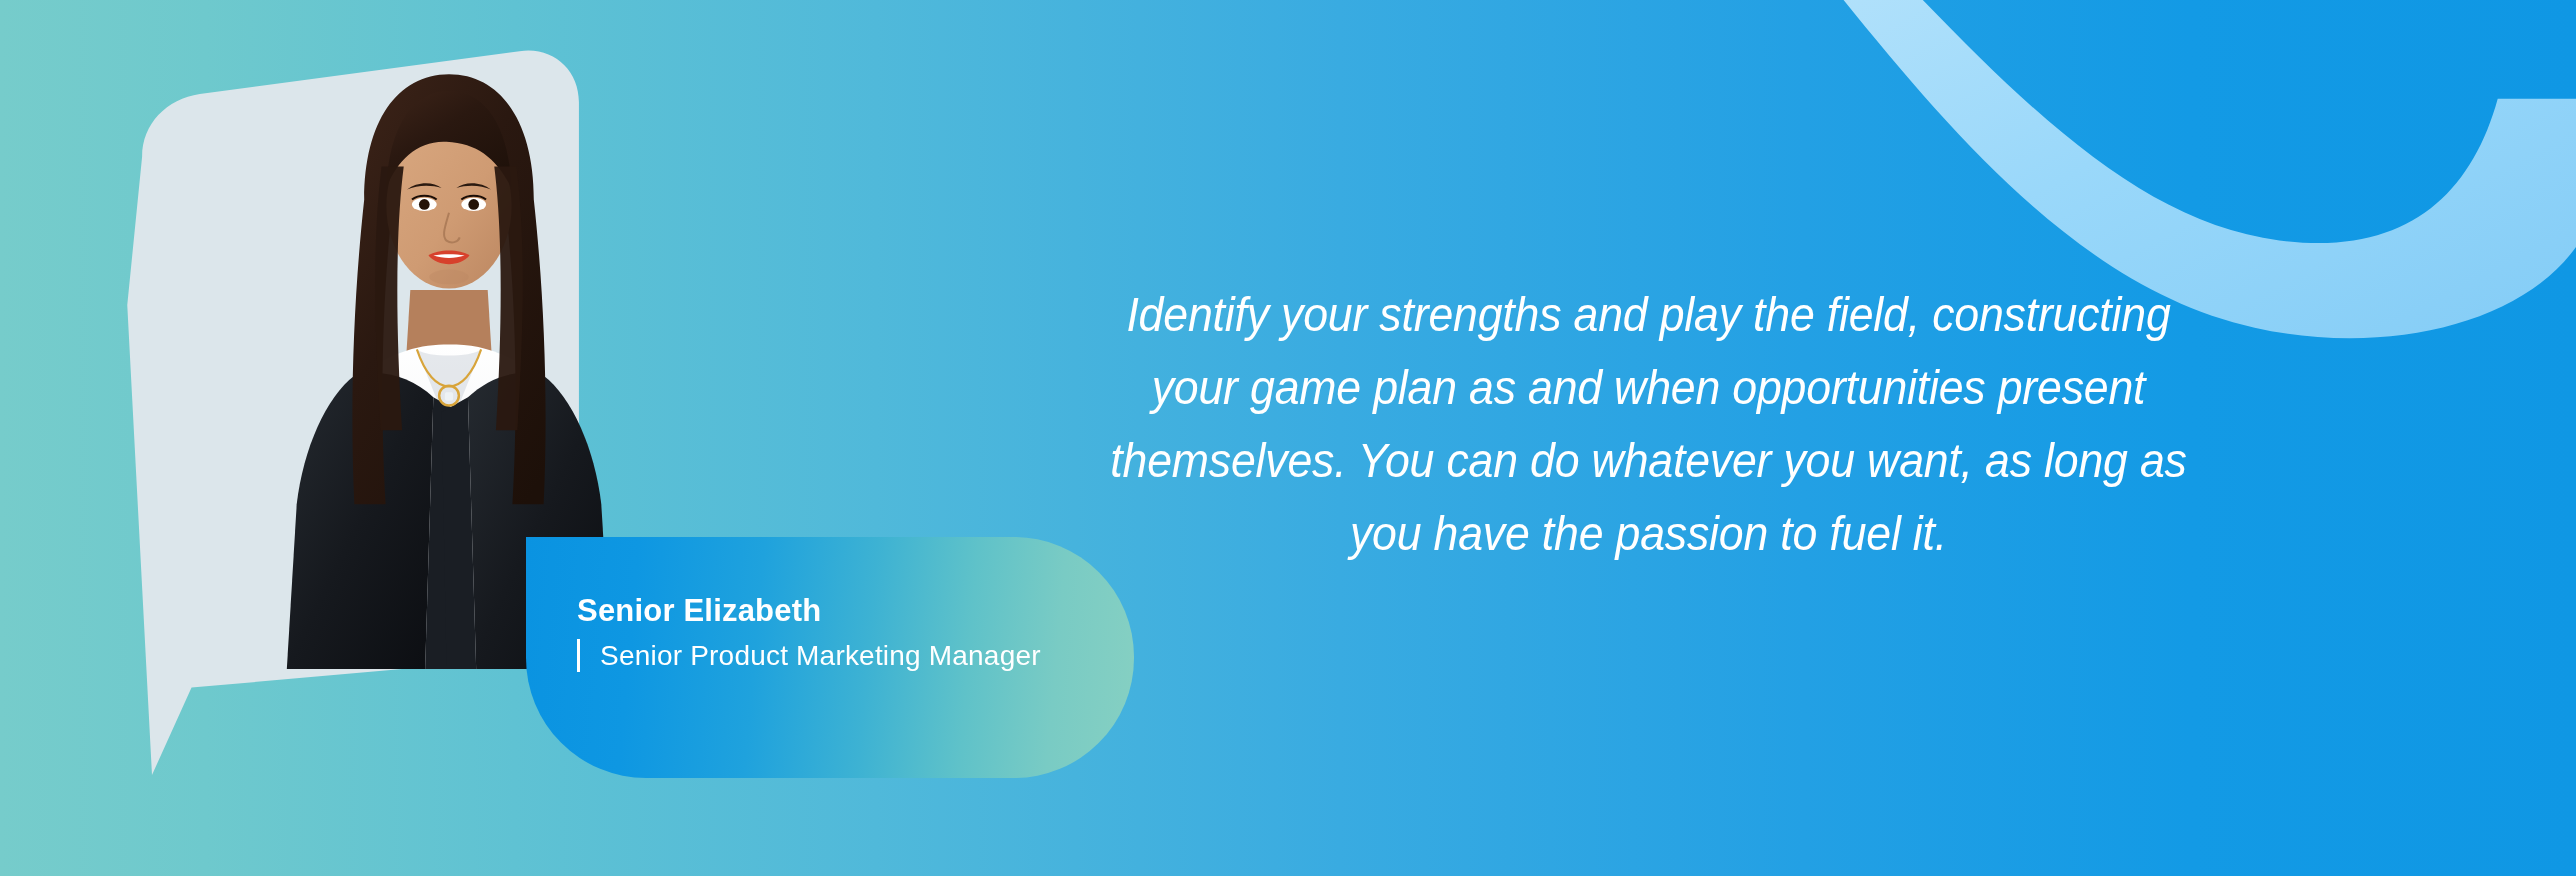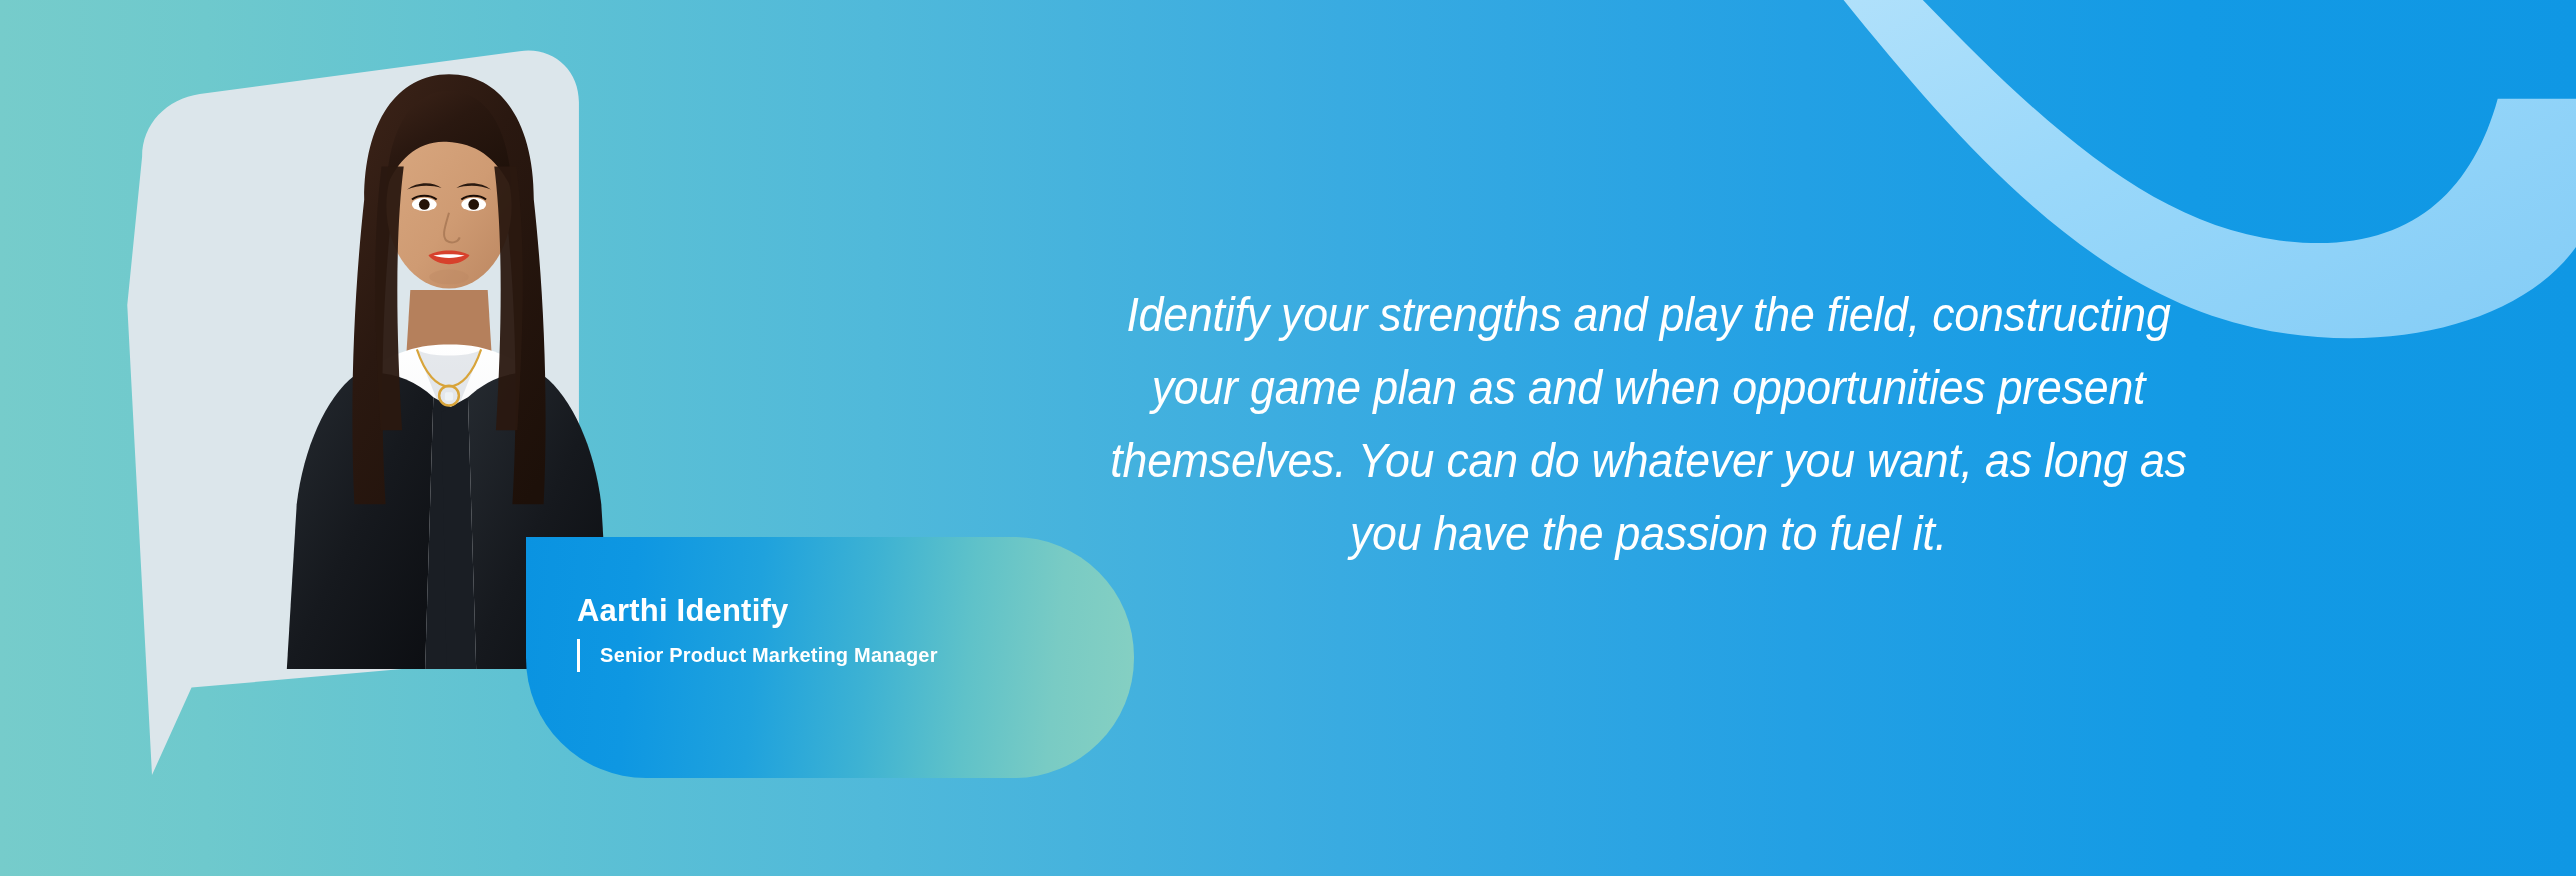--- a/index.html
+++ b/index.html
@@ -101,22 +101,22 @@
   .badge-divider {
     display: inline-block;
     width: 2.5px;
     height: 33px;
     background: #ffffff;
     margin-right: 20.6px;
     flex: none;
   }
   .badge-role {
     color: #ffffff;
-    font-size: 20px;
-    font-weight: 700;
+    font-size: 28px;
+    font-weight: 400;
     letter-spacing: 0.2px;
   }
 
   
   .quote {
     position: absolute;
     left: 1018px;
     top: 279px;
     width: 1261px;
     text-align: center;
@@ -243,21 +243,21 @@
 
       <ellipse cx="215" cy="284" rx="24" ry="9" fill="#bb8660" opacity="0.35"></ellipse>
 
       <path d="M 176,372 C 196,432 234,432 254,372" stroke="#d8a43a" stroke-width="2.6" fill="none"></path>
       <circle cx="215" cy="428" r="12" fill="none" stroke="#d8a43a" stroke-width="3"></circle>
       <rect x="210" y="424" width="10" height="10" rx="2" fill="#eef2f5"></rect>
     </svg>
   </div>
 
   <div class="badge">
-    <div class="badge-name">Aarthi Identify</div>
+    <div class="badge-name">Senior Elizabeth</div>
     <div class="badge-role-row">
       <span class="badge-divider"></span>
       <span class="badge-role">Senior Product Marketing Manager</span>
     </div>
   </div>
 
   <div class="quote">
     <div>Identify your strengths and play the field, constructing</div>
     <div>your game plan as and when opportunities present</div>
     <div>themselves. You can do whatever you want, as long as</div>

